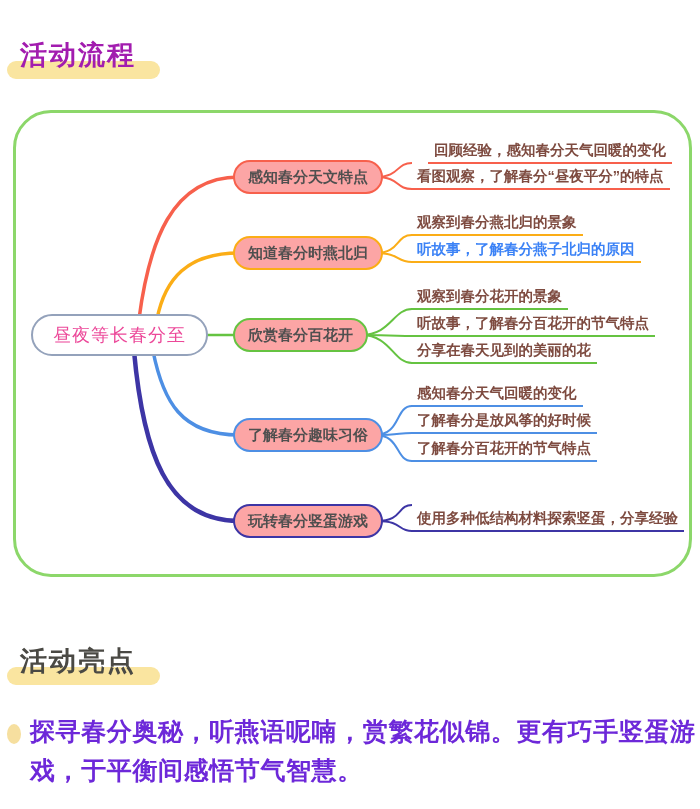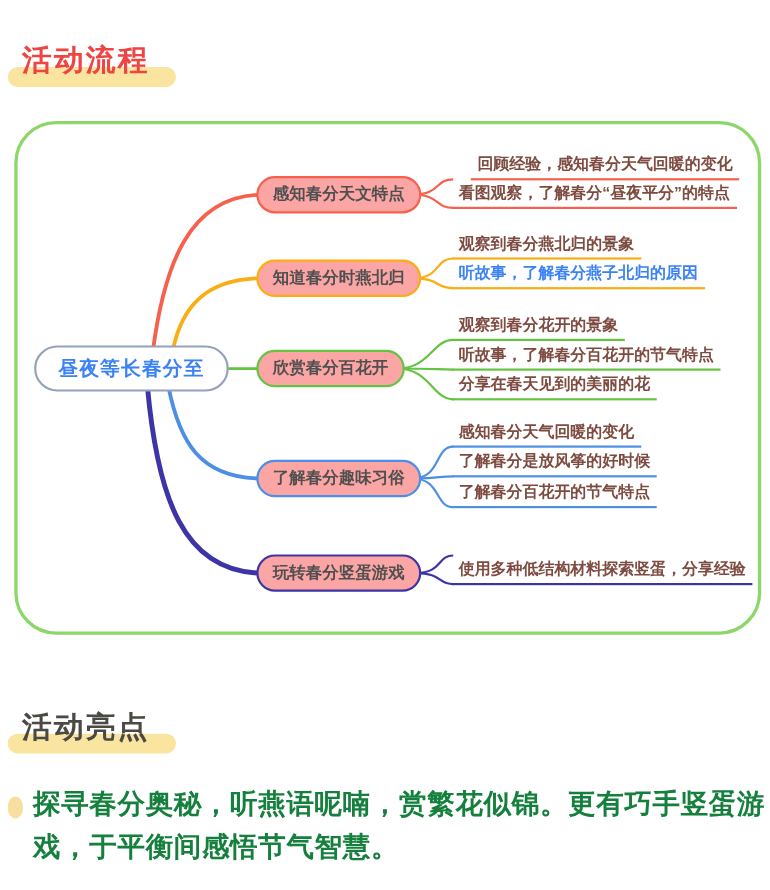--- a/index.html
+++ b/index.html
@@ -20,22 +20,22 @@
   
   .map{
     position:absolute;left:13px;top:110px;width:679px;height:467px;
     border:3px solid #8CD76A;border-radius:38px;box-sizing:border-box;
     background:#ffffff;
   }
   .map svg{position:absolute;left:0;top:0;z-index:1;}
   .root{
     position:absolute;left:15px;top:201px;height:42px;z-index:2;
     background:#fff;border:2px solid #94A2BB;border-radius:22px;
-    padding:0 20px;line-height:38px;font-size:18px;font-weight:bold;
-    letter-spacing:1px;color:#3b82f6;white-space:nowrap;box-sizing:border-box;
+    padding:0 20px;line-height:38px;font-size:18px;font-weight:normal;
+    letter-spacing:1px;color:#ec4899;white-space:nowrap;box-sizing:border-box;
   }
   .branch{
     position:absolute;left:217px;height:34px;z-index:2;
     background:#fca5a5;border:2px solid;border-radius:17px;
     padding:0 13px;line-height:30px;font-size:15px;font-weight:bold;
     color:#4F4F4F;white-space:nowrap;box-sizing:border-box;
   }
   .sub{
     position:absolute;left:395px;z-index:2;
     font-size:14.5px;line-height:17px;font-weight:bold;
@@ -50,21 +50,21 @@
   .para{
     position:absolute;left:30px;top:712px;width:668px;z-index:1;
     font-size:25px;line-height:39px;font-weight:bold;letter-spacing:0.6px;
   }
 </style>
 </head>
 <body>
 
 <div class="sec-title" style="top:38px">
   <span class="bar" style="width: 153px; background-color: rgb(250, 229, 160);"></span>
-  <span class="txt" style="color: #ef4444;">活动流程</span>
+  <span class="txt" style="color: #a21caf;">活动流程</span>
 </div>
 
 <div class="map" style="border-color: rgb(140, 215, 106);">
 
   <svg width="679" height="467" viewBox="13 110 679 467" fill="none">
 
     <path d="M136 316 C146 240 168 174 236 174" stroke-width="3.5" stroke-linecap="round" stroke="#F7604C"></path>
     <path d="M154 316 C162 276 184 250 236 250" stroke-width="3.5" stroke-linecap="round" stroke="#FBAD16"></path>
     <path d="M198 332 L236 332" stroke-width="2.5" stroke-linecap="round" stroke="#65C341"></path>
     <path d="M150 348 C160 398 178 432 236 432" stroke-width="3.5" stroke-linecap="round" stroke="#4D8FE4"></path>
@@ -108,13 +108,13 @@
 
   <div class="sub" style="top: 396px; border-bottom-color: rgb(61, 53, 165); color: rgb(126, 75, 64);">使用多种低结构材料探索竖蛋，分享经验</div>
 </div>
 
 <div class="sec-title" style="top:644px">
   <span class="bar" style="width: 153px; background-color: rgb(250, 229, 160);"></span>
   <span class="txt" style="color: rgb(74, 73, 68); margin-top: 40px;">活动亮点</span>
 </div>
 
 <span class="bullet" style="background-color: rgb(246, 223, 159);"></span>
-<div class="para" style="color: #15803d;">探寻春分奥秘，听燕语呢喃，赏繁花似锦。更有巧手竖蛋游戏，于平衡间感悟节气智慧。</div>
+<div class="para" style="color: #6d28d9;">探寻春分奥秘，听燕语呢喃，赏繁花似锦。更有巧手竖蛋游戏，于平衡间感悟节气智慧。</div>
 
 </body></html>

